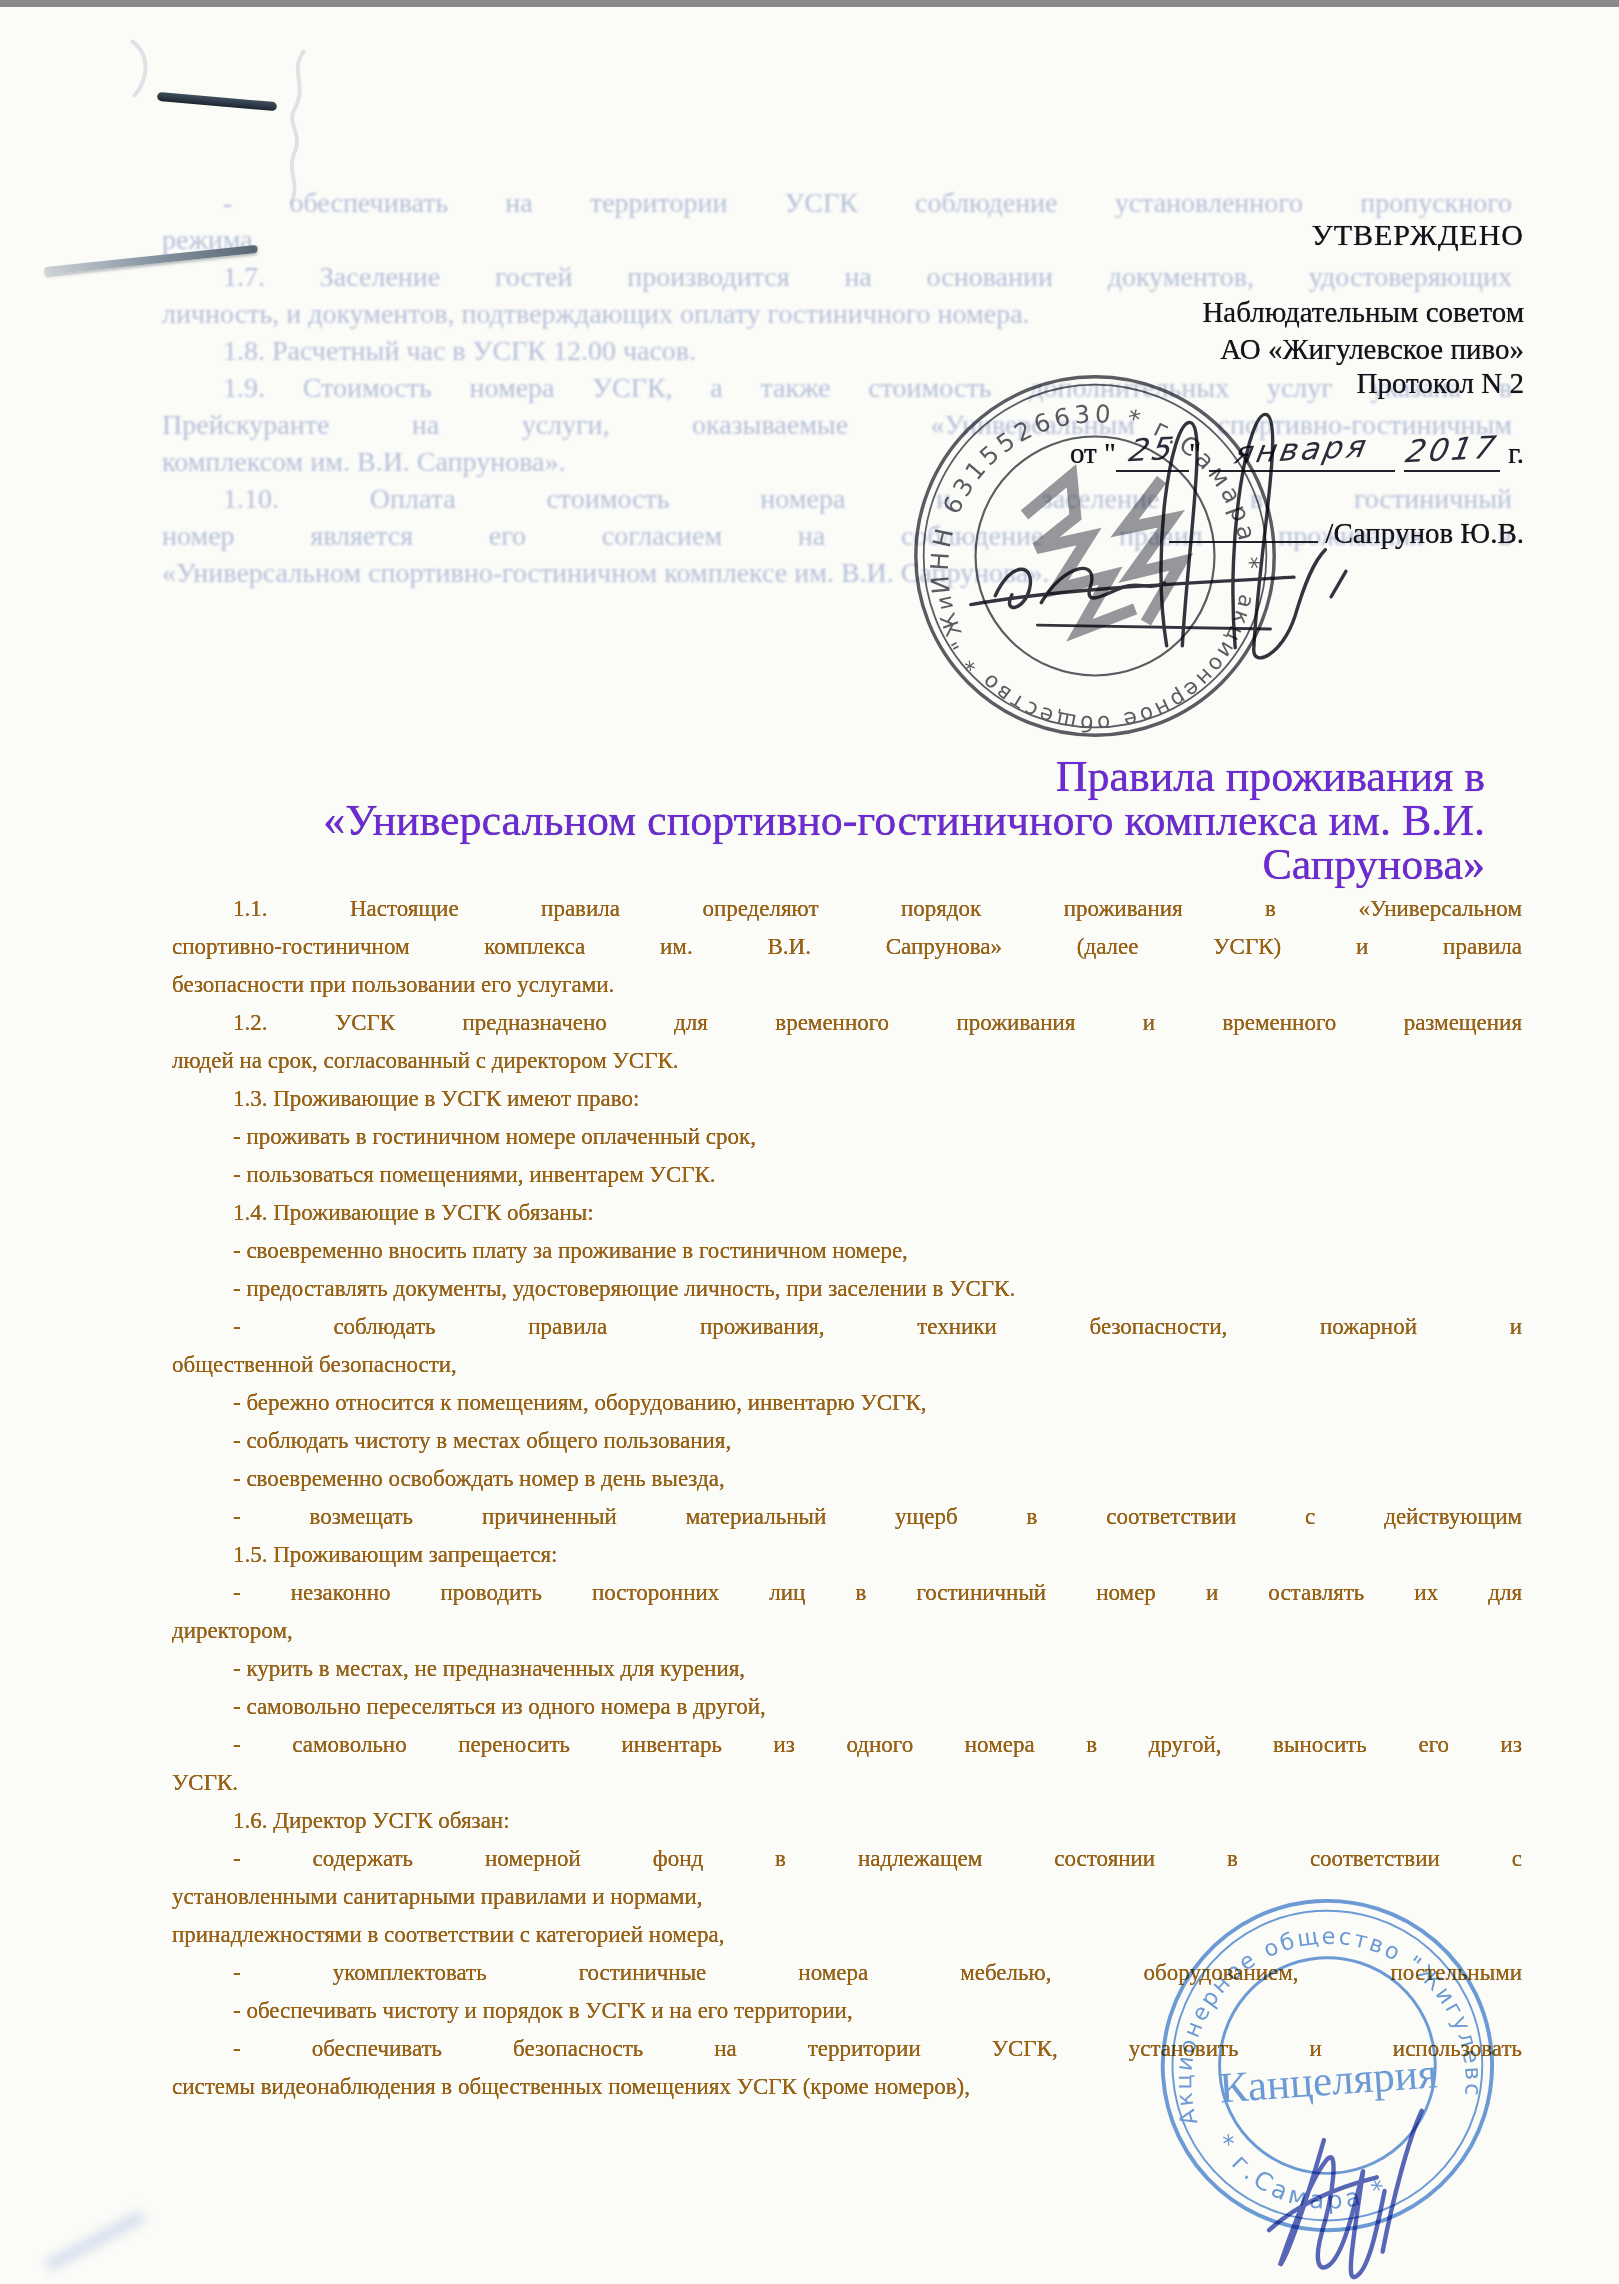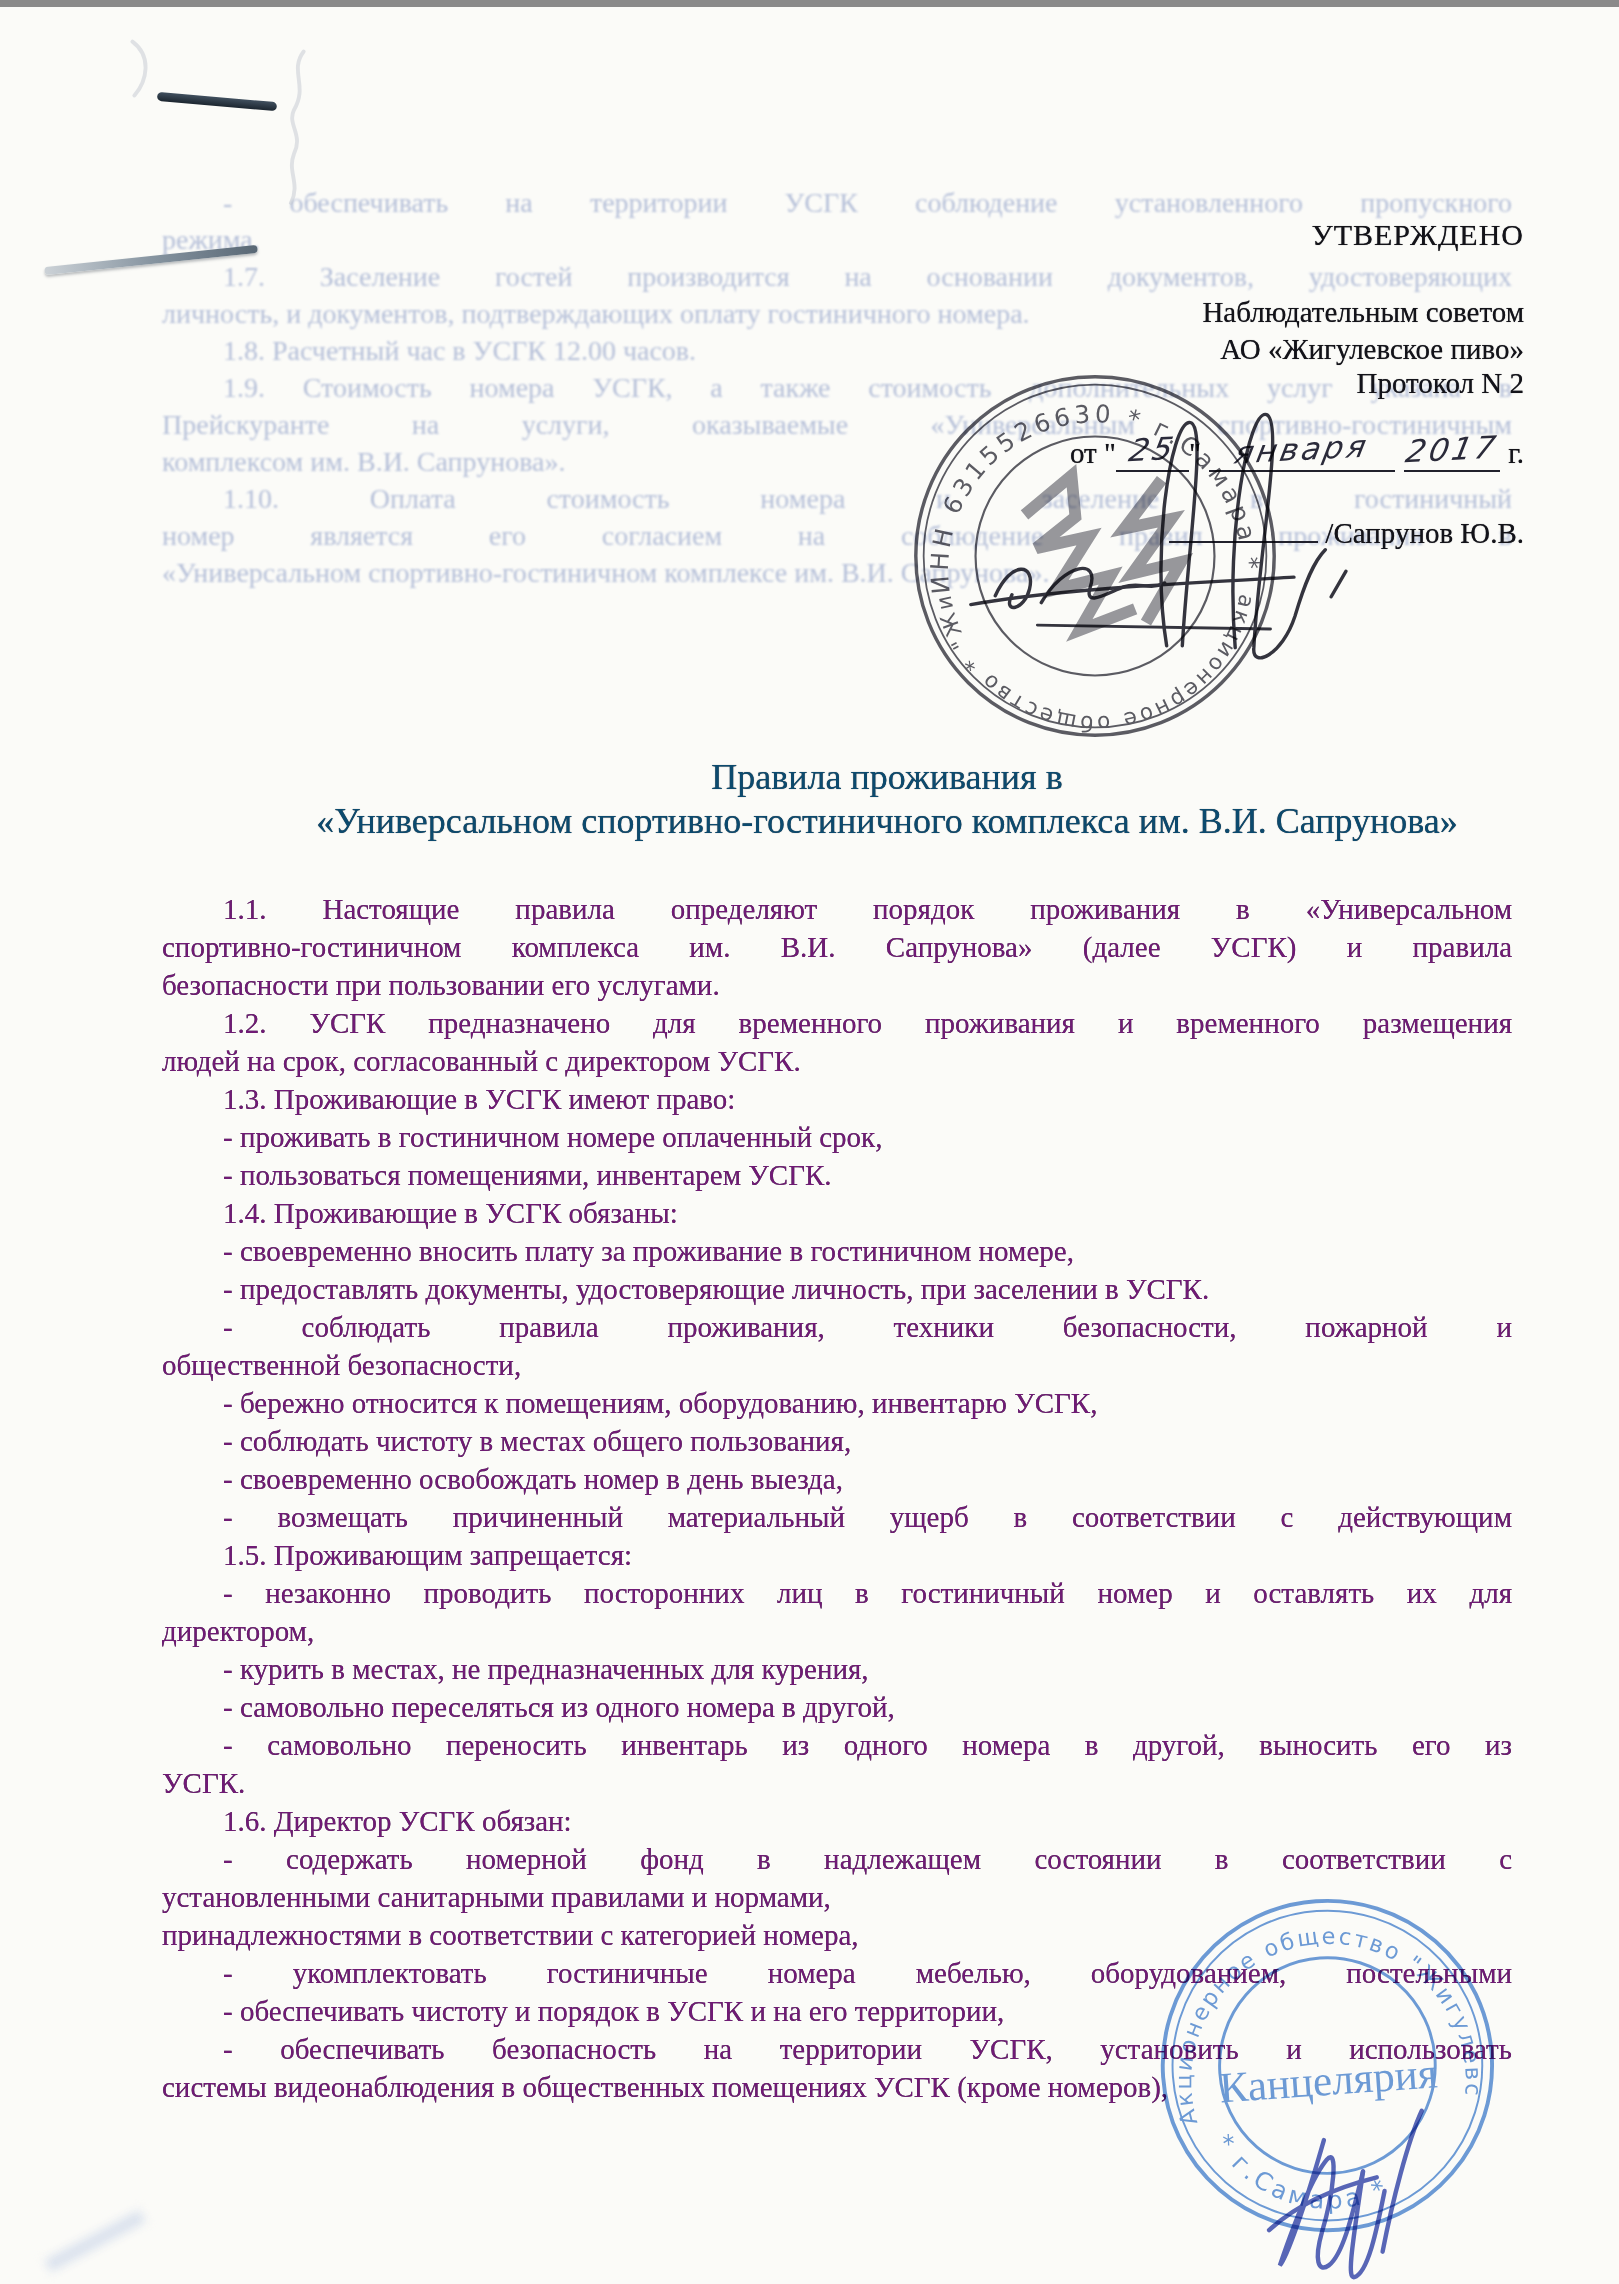--- a/index.html
+++ b/index.html
@@ -6,29 +6,29 @@
   html,body{margin:0;padding:0;background:#8a8a8a}
   .page{position:relative;width:1619px;height:2285px;margin:7px auto;background:#fbfbf8;
         font-family:"Liberation Serif",serif;color:#1b1b21;overflow:hidden}
 
   
   .bleed{position:absolute;left:162px;top:177px;width:1350px;font-size:28px;line-height:37px;
          color:#a9b5d3;filter:blur(1.1px);opacity:.85;z-index:1}
   .bleed .tline{min-height:37px}
 
   
-  .bodytext{position:absolute;left:162px;top:883px;width:1350px;font-size:29px;line-height:38px;
-            color:#701a75;z-index:2;text-shadow:0 0 0.6px rgba(10,10,18,.75)}
+  .bodytext{position:absolute;left:172px;top:883px;width:1350px;font-size:23px;line-height:38px;
+            color:#a16207;z-index:2;text-shadow:0 0 0.6px rgba(10,10,18,.75)}
   .bodytext .tline{min-height:38px}
   .tline.full{text-align:justify;text-align-last:justify}
   .tline.ind{text-indent:61px}
 
   
-  .title{position:absolute;left:289px;top:748px;width:1196px;text-align:center;font-size:36px;
-         line-height:44px;color:#0c4a6e;z-index:2;text-shadow:0 0 0.7px rgba(10,10,18,.8)}
+  .title{position:absolute;left:289px;top:748px;width:1196px;text-align:right;font-size:44px;
+         line-height:44px;color:#6d28d9;z-index:2;text-shadow:0 0 0.7px rgba(10,10,18,.8)}
 
   
   .approval{position:absolute;left:956px;top:211px;width:568px;font-size:29px;color:#131319;z-index:2;
             text-shadow:0 0 0.7px rgba(10,10,18,.8)}
   .appr{position:absolute;right:0;white-space:nowrap}
   .appr-approved{top:0;font-size:30px;letter-spacing:1px}
   .appr-l1{top:78px}
   .appr-l2{top:115px}
   .appr-l3{top:149px}
   .appr-date{top:216px}

